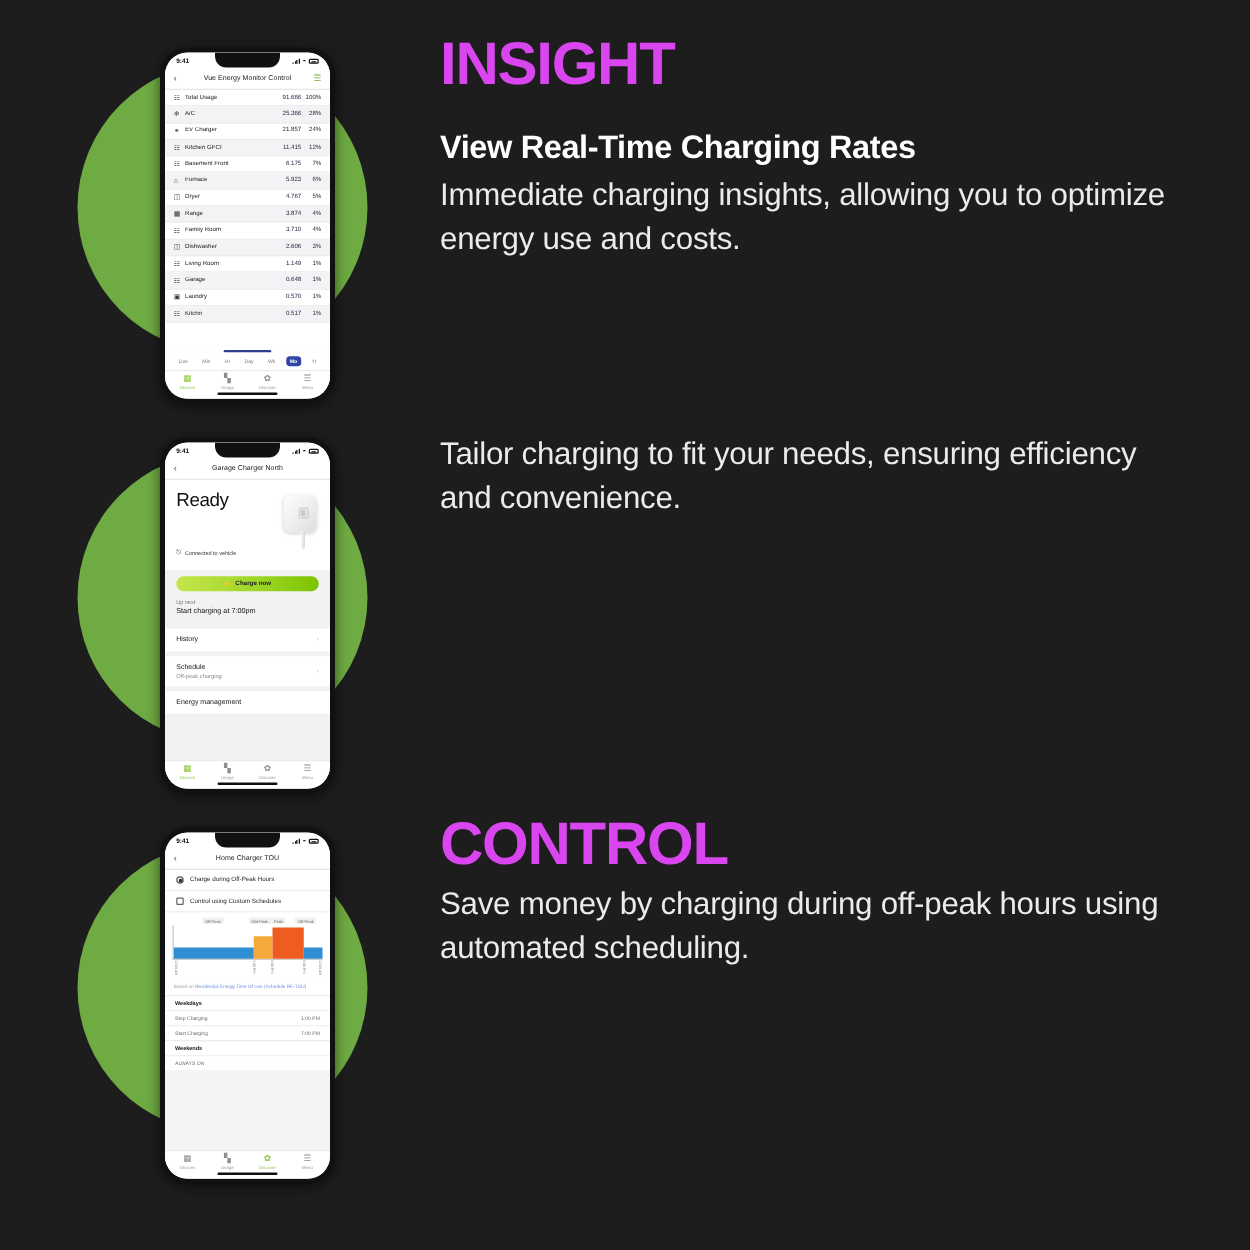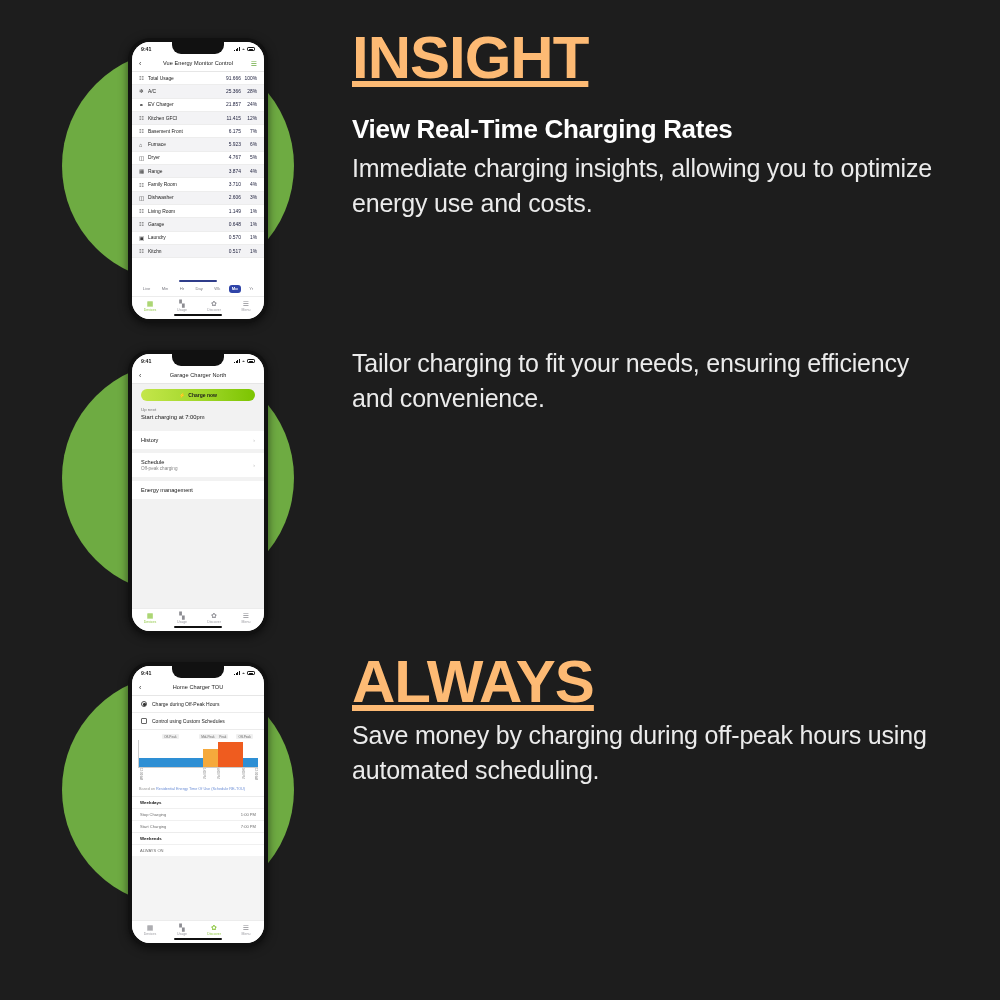--- a/index.html
+++ b/index.html
@@ -202,22 +202,22 @@
   .schedrow {
     background:#fff; display:flex; justify-content:space-between;
     padding:3px 8px; font-size:4.1px; color:#6f6f6f; border-top:.4px solid #f0f0f0;
   }
   .schedrow .tv { color:#6f6f6f; }
   .p3filler { background:#f4f4f4; flex:1 1 auto; }
 
   
   .textcol { position:absolute; left:352px; top:0; width:600px; }
   .kicker {
-    font-size:60px; font-weight:bold; color:#fdba74;
-    letter-spacing:-1px; line-height:1; font-family:"Liberation Sans", sans-serif;text-decoration:underline;
+    font-size:48px; font-weight:bold; color:#d946ef;
+    letter-spacing:-1px; line-height:1; font-family:"Liberation Sans", sans-serif;
   }
   .subhead {
     font-size:26px; font-weight:bold; color:#fff;
     margin-top:26px; letter-spacing:-.3px;
   }
   .body {
     font-size:25px; color:#ebebeb; line-height:1.38;
     margin-top:6px; letter-spacing:-.2px;
   }
 </style>
@@ -402,20 +402,32 @@
           <span class="batt"></span>
         </span>
       </div>
 
       <div class="navbar">
         <span class="back">‹</span>
         <span class="title">Garage Charger North</span>
       </div>
 
       <div class="p2body">
+        <div class="hero">
+          <div class="ready">Ready</div>
+          <div class="charger-img">
+            <div class="cu-body"></div>
+              <div class="cu-screen"></div>
+              <div class="cu-cord"></div>
+          </div>
+          <div class="connrow">
+            <span class="cico">⎋</span>
+            <span class="ctxt">Connected to vehicle</span>
+          </div>
+        </div>
 
         <div class="cta-wrap">
           <div class="cta">
             <span class="bolt">⚡</span>
             <span class="ctxt">Charge now</span>
           </div>
         </div>
 
         <div class="upnext">
           <div class="lbl">Up next</div>
@@ -559,16 +571,16 @@
             <span class="tico">☰</span>
             <span class="tlb">Menu</span>
           </div>
       </div>
 
       <div class="homebar"></div>
     </div>
   </div>
 
   <div class="textcol">
-    <div class="kicker">ALWAYS</div>
+    <div class="kicker">CONTROL</div>
     <div class="body">Save money by charging during off-peak hours using automated scheduling.</div>
   </div>
 </div>
 
 </body></html>

